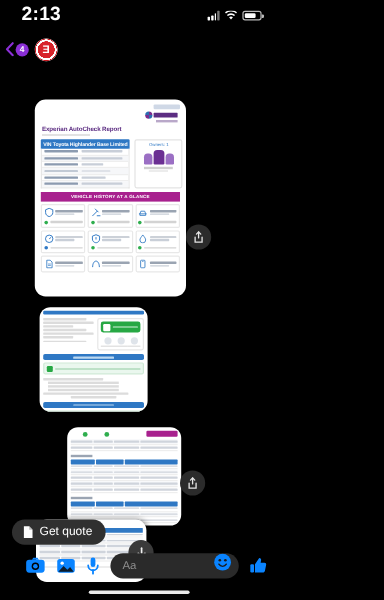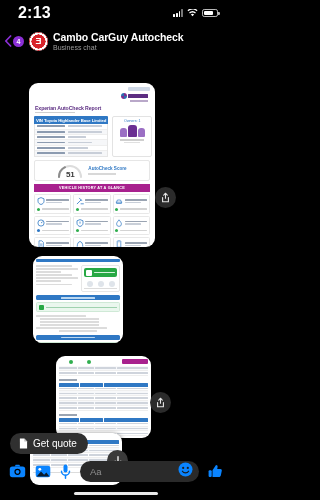--- a/index.html
+++ b/index.html
@@ -198,21 +198,21 @@
   .quick { position:absolute; left:10px; bottom:46px; }
   .qbtn {
     background:#303030; border-radius:14px; height:21px; display:flex;
     align-items:center; gap:5px; padding:0 11px 0 9px;
   }
   .qbtn .ic svg { display:block; }
   .qbtn .tx { font-size:10px; font-weight:500; color:#fff; }
 
   
   .composer {
-    position:absolute; left:0; right:0; bottom:14px; height:30px;
+    position:absolute; left:12px; right:0; bottom:14px; height:30px;
     display:flex; align-items:center; gap:9px; padding:0 9px;
   }
   .cic { flex:0 0 auto; display:flex; align-items:center; justify-content:center; }
   .cic svg { display:block; }
   .inputbox {
     flex:1 1 auto; height:21px; background:#2a2a2a; border-radius:11px;
     display:flex; align-items:center; padding:0 6px 0 10px;
   }
   .inputbox .ph { flex:1 1 auto; font-size:9.5px; color:#8e8e8e; }
   .emoji { flex:0 0 auto; }
@@ -253,24 +253,20 @@
       <svg width="8" height="12" viewBox="0 0 8 12">
           <path d="M6.6 1 1.8 6l4.8 5" stroke="#8b2fd6" stroke-width="1.7" fill="none" stroke-linecap="round" stroke-linejoin="round"></path>
         </svg>
     </span>
     <span class="badge">4</span>
   </div>
   <div class="avatar">
     <span class="ring">
       <span class="glyph">Ǝ</span>
     </span>
-  </div>
-  <div class="titles">
-    <div class="title">Cambo CarGuy Autocheck</div>
-    <div class="subtitle">Business chat</div>
   </div>
 </div>
 
 <div class="thread">
 
   <div class="card" id="card1">
     <div class="c1pad">
       <div class="c1top">
         <span class="pill"></span>
       </div>
@@ -321,33 +317,20 @@
           <div class="people">
             <span class="person"></span>
               <span class="person mid"></span>
               <span class="person"></span>
           </div>
           <div class="owncap"></div>
           <div class="owncap2"></div>
         </div>
       </div>
 
-      <div class="scorebox">
-        <div class="gauge">
-          <svg width="26" height="14" viewBox="0 0 26 14">
-            <path d="M2 13a11 11 0 0 1 22 0" stroke="#dcdcdc" stroke-width="2" fill="none" stroke-linecap="round"></path>
-            <path d="M2 13A11 11 0 0 1 8 3.2" stroke="#8c8c8c" stroke-width="2" fill="none" stroke-linecap="round"></path>
-          </svg>
-          <div class="gnum">51</div>
-        </div>
-        <div class="scoretxt">
-          <div class="st1">AutoCheck Score</div>
-          <div class="st2"></div>
-        </div>
-      </div>
 
       <div class="magenta">VEHICLE HISTORY AT A GLANCE</div>
 
       <div class="grid3">
         <div class="gcell">
           <div class="gtop">
               <span class="gicon">
                 <svg width="8" height="8" viewBox="0 0 8 8">
                   <path d="M4 .6 7 1.8v2.4C7 6 5.6 7 4 7.5 2.4 7 1 6 1 4.2V1.8z" fill="none" stroke="#2f78c4" stroke-width=".8"></path>
                 </svg>

